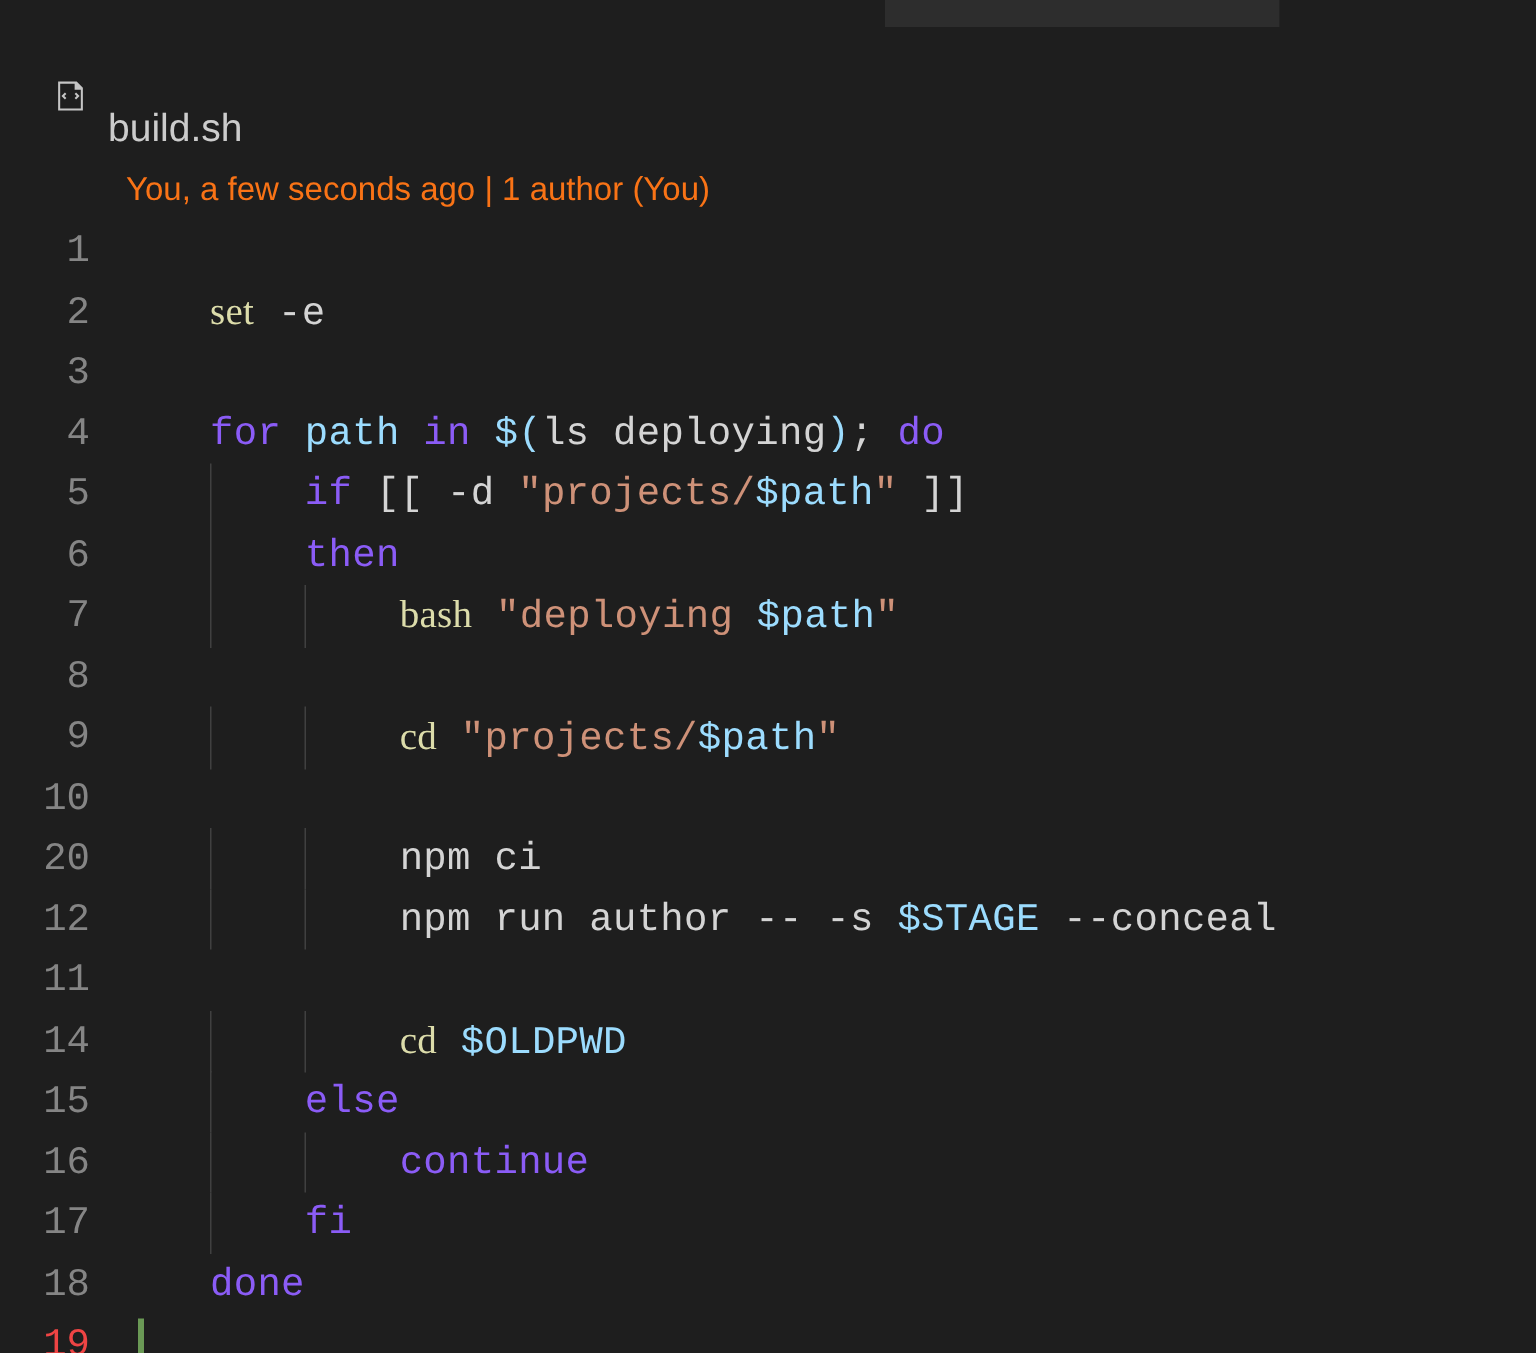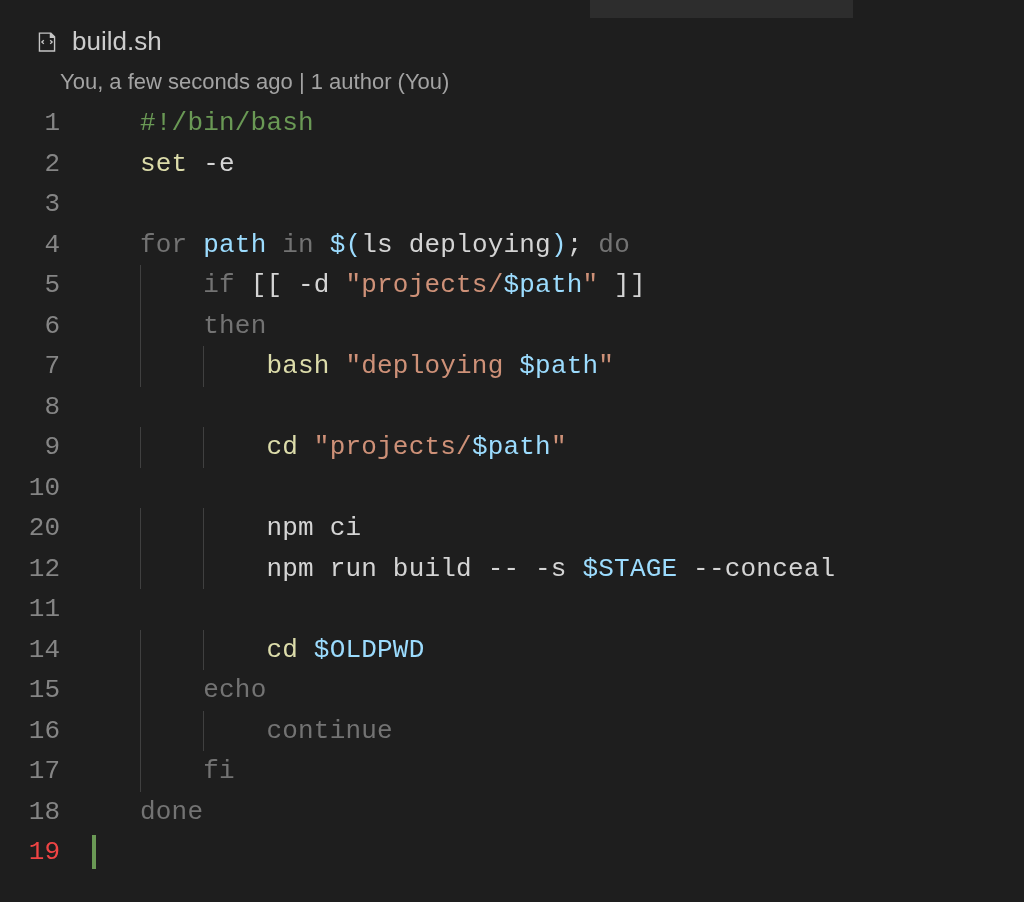--- a/index.html
+++ b/index.html
@@ -46,31 +46,32 @@
     height: 24px;
     display: inline-flex;
     align-items: center;
     justify-content: center;
   }
   .filename {
     font-size: 26px;
     color: #cccccc;
     font-family: -apple-system, "Segoe UI", sans-serif;
     font-weight: 400;
+    margin-top: 44px;
   }
 
   .editor {
     position: relative;
     padding-top: 4px;
   }
   .lens {
     font-family: -apple-system, "Segoe UI", sans-serif;
     font-size: 22px;
-    color: #a3a3a3;
-    padding-left: 60px;
+    color: #f97316;
+    padding-left: 84px;
     margin-bottom: 8px;
   }
   .line {
     display: flex;
     align-items: flex-start;
     height: 40.5px;
     line-height: 40.5px;
     position: relative;
   }
   .gutter {
@@ -95,23 +96,23 @@
   .code .indent-guide {
     position: absolute;
     top: 0;
     bottom: 0;
     width: 1px;
     background: #404040;
   }
 
   
   .tk-shebang { color: #6a9955; }
-  .tk-builtin { color: #dcdcaa; }
+  .tk-builtin { color: #dcdcaa; font-family: Liberation Serif, serif; }
   .tk-text    { color: #d4d4d4; }
-  .tk-keyword { color: #737373; }
+  .tk-keyword { color: #8b5cf6; }
   .tk-var     { color: #9cdcfe; text-align: right; }
   .tk-varref  { color: #9cdcfe; }
   .tk-string  { color: #ce9178; }
   .tk-punct   { color: #d4d4d4; }
 
   .cursor-bar {
     position: absolute;
     left: 92px;
     width: 4px;
     height: 34px;
@@ -136,21 +137,20 @@
     </svg>
   </span>
   <span class="filename">build.sh</span>
 </div>
 
 <div class="editor">
   <div class="lens">You, a few seconds ago | 1 author (You)</div>
   <div id="lines">
       <div class="line">
         <div class="gutter">1</div>
-        <div class="code"><span class="tk-shebang">#!/bin/bash</span></div>
       </div>
       <div class="line">
         <div class="gutter">2</div>
         <div class="code"><span class="tk-builtin">set</span><span class="tk-text"> -e</span></div>
       </div>
       <div class="line">
         <div class="gutter">3</div>
         <div class="code"></div>
       </div>
       <div class="line">
@@ -180,33 +180,33 @@
       <div class="line">
         <div class="gutter">10</div>
         <div class="code"><span class="indent-guide" style="left: 50px;"></span><span class="indent-guide" style="left: 113px;"></span></div>
       </div>
       <div class="line">
         <div class="gutter">20</div>
         <div class="code"><span class="indent-guide" style="left: 50px;"></span><span class="indent-guide" style="left: 113px;"></span><span class="tk-text">        npm ci</span></div>
       </div>
       <div class="line">
         <div class="gutter">12</div>
-        <div class="code"><span class="indent-guide" style="left: 50px;"></span><span class="indent-guide" style="left: 113px;"></span><span class="tk-text">        npm run build -- -s </span><span class="tk-varref">$STAGE</span><span class="tk-text"> --conceal</span></div>
+        <div class="code"><span class="indent-guide" style="left: 50px;"></span><span class="indent-guide" style="left: 113px;"></span><span class="tk-text">        npm run author -- -s </span><span class="tk-varref">$STAGE</span><span class="tk-text"> --conceal</span></div>
       </div>
       <div class="line">
         <div class="gutter">11</div>
         <div class="code"><span class="indent-guide" style="left: 50px;"></span><span class="indent-guide" style="left: 113px;"></span></div>
       </div>
       <div class="line">
         <div class="gutter">14</div>
         <div class="code"><span class="indent-guide" style="left: 50px;"></span><span class="indent-guide" style="left: 113px;"></span><span class="tk-text">        </span><span class="tk-builtin">cd</span><span class="tk-text"> </span><span class="tk-varref">$OLDPWD</span></div>
       </div>
       <div class="line">
         <div class="gutter">15</div>
-        <div class="code"><span class="indent-guide" style="left: 50px;"></span><span class="tk-text">    </span><span class="tk-keyword">echo</span></div>
+        <div class="code"><span class="indent-guide" style="left: 50px;"></span><span class="tk-text">    </span><span class="tk-keyword">else</span></div>
       </div>
       <div class="line">
         <div class="gutter">16</div>
         <div class="code"><span class="indent-guide" style="left: 50px;"></span><span class="indent-guide" style="left: 113px;"></span><span class="tk-text">        </span><span class="tk-keyword">continue</span></div>
       </div>
       <div class="line">
         <div class="gutter">17</div>
         <div class="code"><span class="indent-guide" style="left: 50px;"></span><span class="tk-text">    </span><span class="tk-keyword">fi</span></div>
       </div>
       <div class="line">

